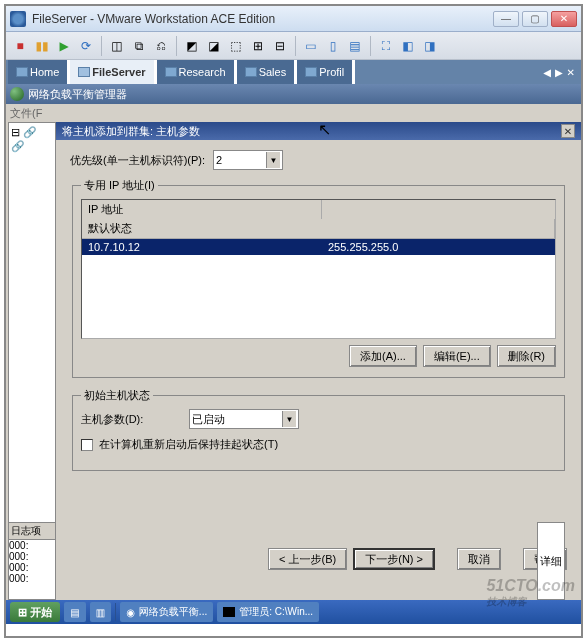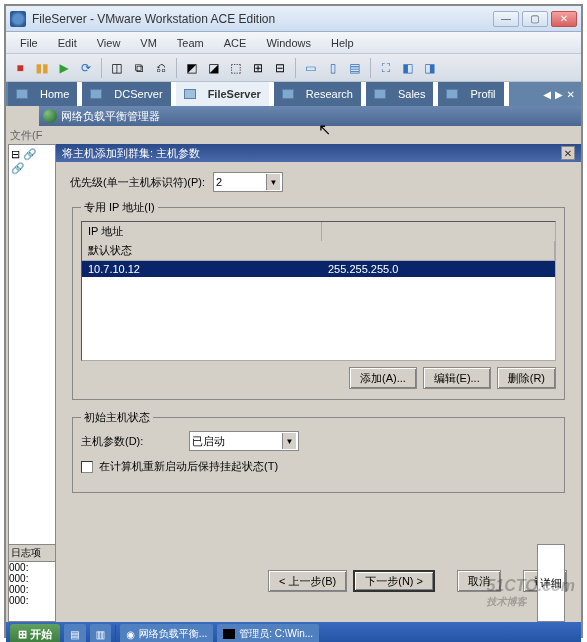--- a/index.html
+++ b/index.html
@@ -12,27 +12,27 @@
 .win-btn { width: 26px; height: 16px; border: 1px solid #a0b0c8; background: linear-gradient(#f0f5fb,#d2e0f0); border-radius: 2px; display: flex; align-items: center; justify-content: center; font-size: 10px; color: #555; cursor: pointer; }
 .win-btn.close { background: linear-gradient(#f5a0a0,#d86060); color: #fff; border-color: #c05050; }
 .menubar { height: 22px; background: linear-gradient(#f4f6f9,#e0e6ef); display: flex; align-items: center; padding: 0 4px; border-bottom: 1px solid #c2c8d2; }
 .menu-item { font-size: 11px; padding: 3px 10px; color: #333; cursor: pointer; }
 .toolbar { height: 28px; background: linear-gradient(#e8ecf2,#d6dce5); display: flex; align-items: center; padding: 0 4px; border-bottom: 1px solid #b8c0cc; gap: 2px; }
 .tb-sep { width: 1px; height: 20px; background: #b0b8c4; margin: 0 3px; }
 .tb-btn { width: 20px; height: 20px; display: flex; align-items: center; justify-content: center; cursor: pointer; border-radius: 2px; font-size: 12px; }
 .tb-red { color: #c83030; }
 .tb-play { color: #30a030; }
 .tabs-bar { height: 24px; background: #6483a8; display: flex; align-items: stretch; padding-left: 2px; }
-.tab { display: flex; align-items: center; padding: 0 8px; font-size: 11px; color: #fff; background: #4a6a92; border-right: 5px solid #ffffff; cursor: pointer; gap: 12px; }
+.tab { display: flex; align-items: center; padding: 0 8px; font-size: 11px; color: #fff; background: #4a6a92; border-right: 3px solid #ffffff; cursor: pointer; gap: 2px; }
 .tab.active { background: #e8eff7; color: #333; font-weight: bold; }
 .tab-icon { width: 12px; height: 10px; background: #7fa8d0; border: 1px solid #5a80a8; }
 .tab.active .tab-icon { background: #a0c0e0; }
 .tabs-nav { margin-left: auto; display: flex; align-items: center; color: #fff; font-size: 10px; padding: 0 6px; gap: 4px; }
 .inner-window { background: #d4d0c8; height: 540px; position: relative; }
-.inner-title { height: 20px; background: linear-gradient(#6a87b0,#4a6892); display: flex; align-items: center; color: #fff; font-size: 11px; padding: 0 4px; gap: 4px; margin-left: 33px; }
+.inner-title { height: 20px; background: linear-gradient(#6a87b0,#4a6892); display: flex; align-items: center; color: #fff; font-size: 11px; padding: 0 4px; gap: 4px; }
 .inner-title .sphere { width: 14px; height: 14px; background: radial-gradient(circle at 30% 30%, #80c080, #206020); border-radius: 50%; }
 .inner-menubar { height: 18px; background: #d4d0c8; display: flex; align-items: center; padding: 0 4px; font-size: 11px; color: #666; }
 .dialog-title { height: 18px; background: linear-gradient(#2a4a8a,#4a6aaa); color: #fff; font-size: 11px; padding: 2px 6px; display: flex; align-items: center; margin-left: 50px; }
 .dialog-title .close-x { margin-left: auto; width: 14px; height: 14px; background: #d4d0c8; color: #333; display: flex; align-items: center; justify-content: center; font-size: 10px; border: 1px solid #888; cursor: pointer; }
 .tree-panel { position: absolute; left: 2px; top: 38px; width: 48px; height: 460px; background: #fff; border: 1px solid #888; font-size: 11px; padding: 2px; overflow: hidden; }
 .tree-node { font-size: 11px; line-height: 14px; }
 .dialog-body { margin-left: 50px; background: #d4d0c8; padding: 10px 14px; height: 398px; font-size: 11px; position: relative; }
 .row { display: flex; align-items: center; margin-bottom: 8px; }
 .row label { margin-right: 8px; }
 .dropdown { height: 20px; border: 1px solid #888; background: #fff; font-size: 11px; padding: 1px 2px; display: flex; align-items: center; cursor: pointer; }
@@ -65,30 +65,20 @@
   <div class="titlebar">
     <div class="app-icon"></div>
     <div class="title-text">FileServer - VMware Workstation ACE Edition</div>
     <div class="win-btns">
       <div class="win-btn">—</div>
       <div class="win-btn">▢</div>
       <div class="win-btn close">✕</div>
     </div>
   </div>
 
-  <div class="menubar">
-    <div class="menu-item">File</div>
-    <div class="menu-item">Edit</div>
-    <div class="menu-item">View</div>
-    <div class="menu-item">VM</div>
-    <div class="menu-item">Team</div>
-    <div class="menu-item">ACE</div>
-    <div class="menu-item">Windows</div>
-    <div class="menu-item">Help</div>
-  </div>
 
   <div class="toolbar">
     <div class="tb-btn tb-red">■</div>
     <div class="tb-btn" style="color:#e0a030">▮▮</div>
     <div class="tb-btn tb-play">▶</div>
     <div class="tb-btn" style="color:#3070c0">⟳</div>
     <div class="tb-sep"></div>
     <div class="tb-btn">◫</div>
     <div class="tb-btn">⧉</div>
     <div class="tb-btn">⎌</div>
@@ -105,24 +95,20 @@
     <div class="tb-sep"></div>
     <div class="tb-btn" style="color:#3070c0">⛶</div>
     <div class="tb-btn" style="color:#3070c0">◧</div>
     <div class="tb-btn" style="color:#3070c0">◨</div>
   </div>
 
   <div class="tabs-bar">
     <div class="tab">
         <span class="tab-icon"></span>
         <span>Home</span>
-      </div>
-    <div class="tab">
-        <span class="tab-icon"></span>
-        <span>DCServer</span>
       </div>
     <div class="tab active">
         <span class="tab-icon"></span>
         <span>FileServer</span>
       </div>
     <div class="tab">
         <span class="tab-icon"></span>
         <span>Research</span>
       </div>
     <div class="tab">

